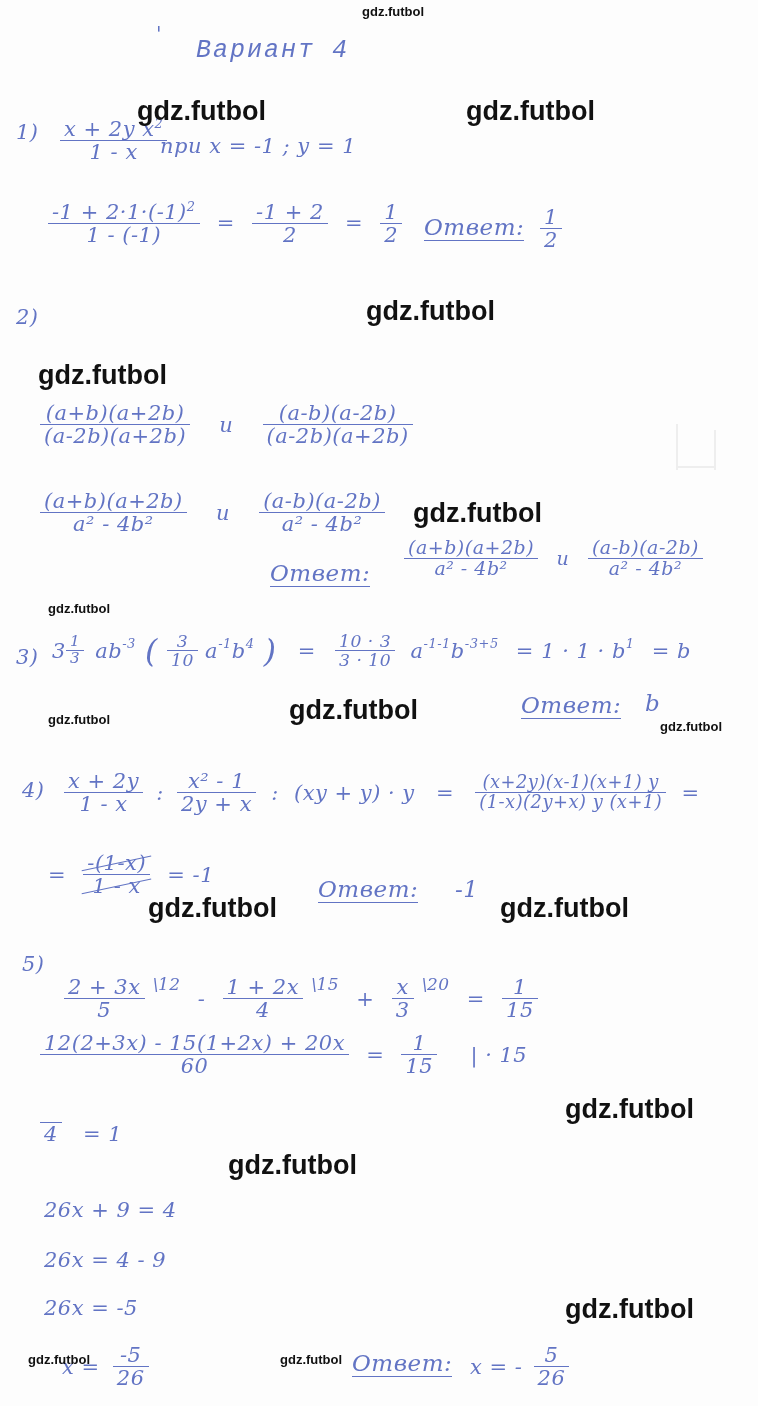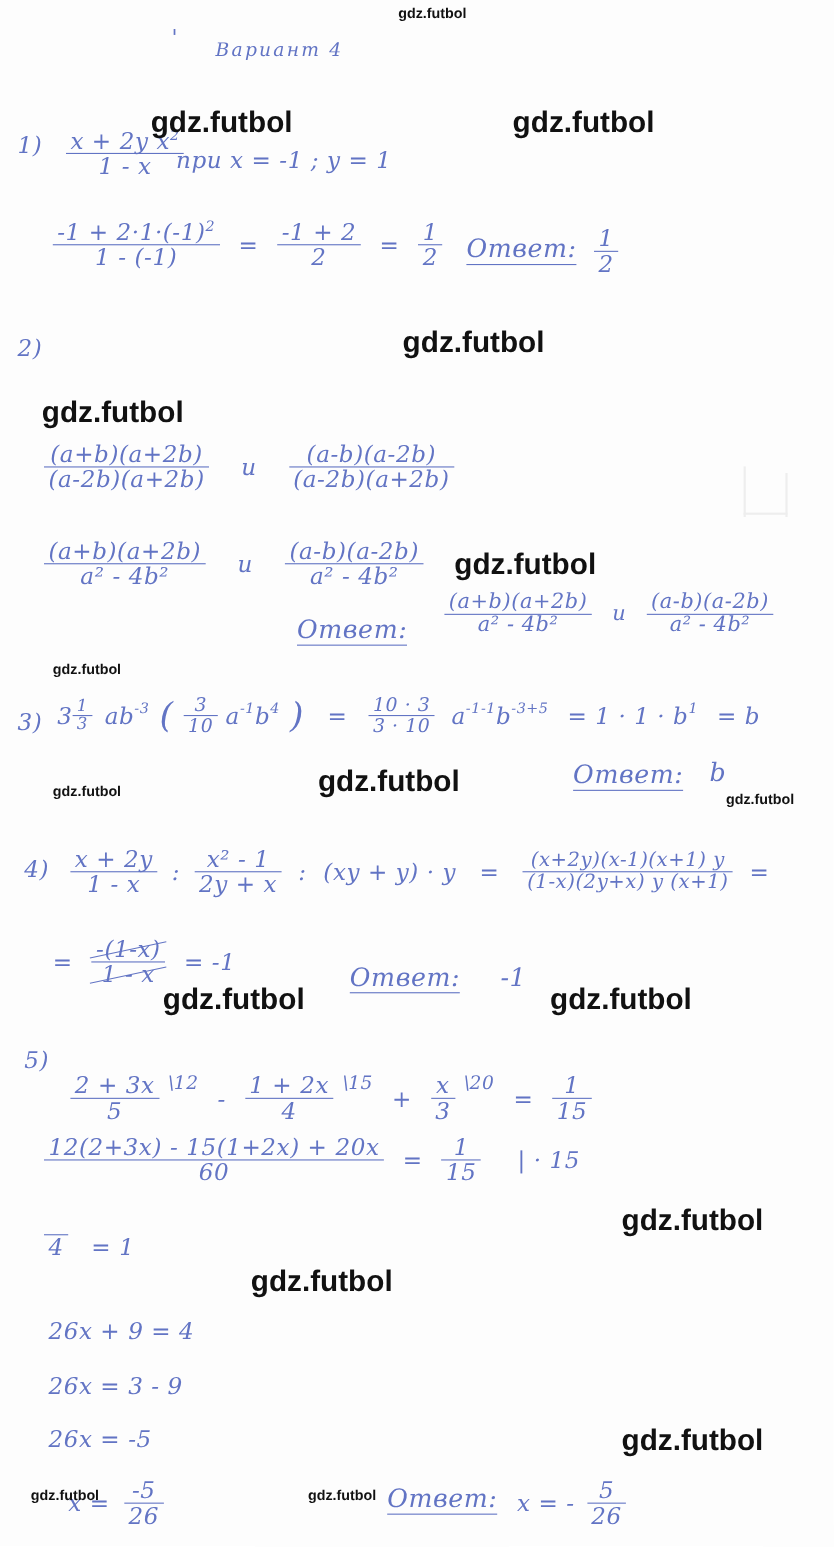--- a/index.html
+++ b/index.html
@@ -49,22 +49,23 @@
   }
   .strike::after {
     content: "";
     position: absolute;
     left: -2px; right: -2px; top: 48%;
     height: 1.4px;
     background: #6274c4;
     transform: rotate(-12deg);
   }
   .title {
-    font-size: 17px;
+    font-size: 25px;
     letter-spacing: 2px;
+    font-family: Liberation Mono, monospace;
   }
   .num-label { font-size: 21px; }
   .line { font-size: 21px; }
   .small { font-size: 17px; }
   
   .wm {
     position: absolute;
     color: #111111;
     font-family: "Liberation Sans", sans-serif;
     font-weight: bold;
@@ -267,21 +268,21 @@
   </div>
 
   <div class="hw line" style="left:40px;top:1120px;">
     <span class="frac inline">
       <span class="den">4</span>
     </span>
     <span class="inline" style="padding-left:14px;">= 1</span>
   </div>
 
   <div class="hw line" style="left:44px;top:1198px;">26x + 9 = 4</div>
-  <div class="hw line" style="left:44px;top:1248px;">26x = 3 - 9</div>
+  <div class="hw line" style="left:44px;top:1248px;">26x = 4 - 9</div>
   <div class="hw line" style="left:44px;top:1296px;">26x = -5</div>
 
   <div class="hw line" style="left:62px;top:1344px;">
     <span class="inline">x =</span>
     <span class="frac inline" style="padding-left:6px;">
       <span class="num">-5</span>
       <span class="den">26</span>
     </span>
   </div>
 

